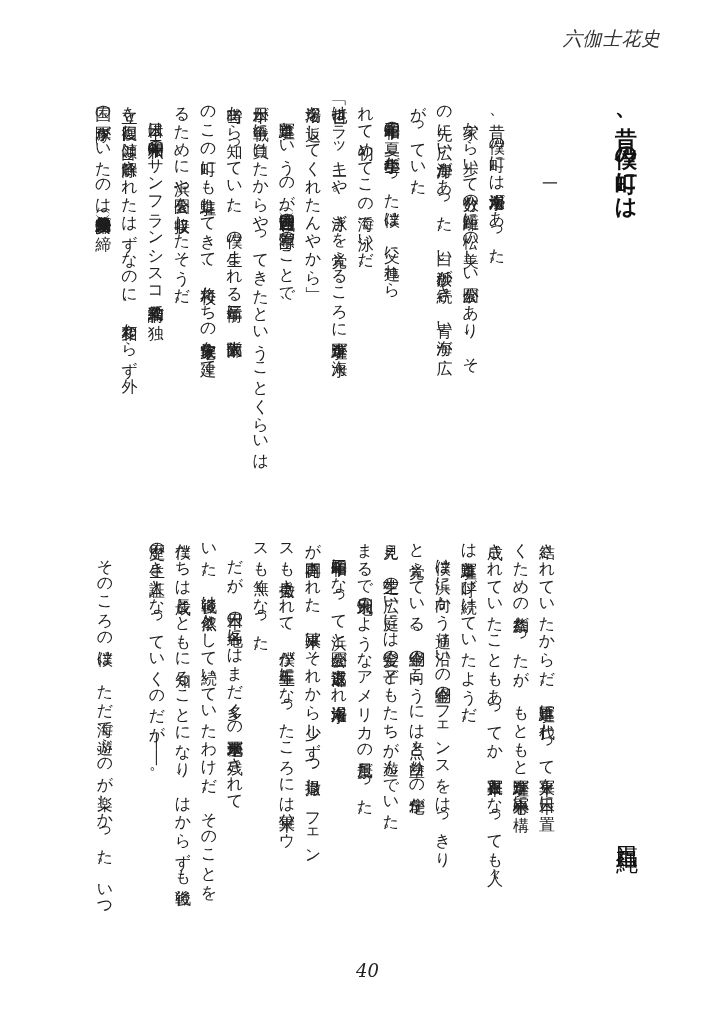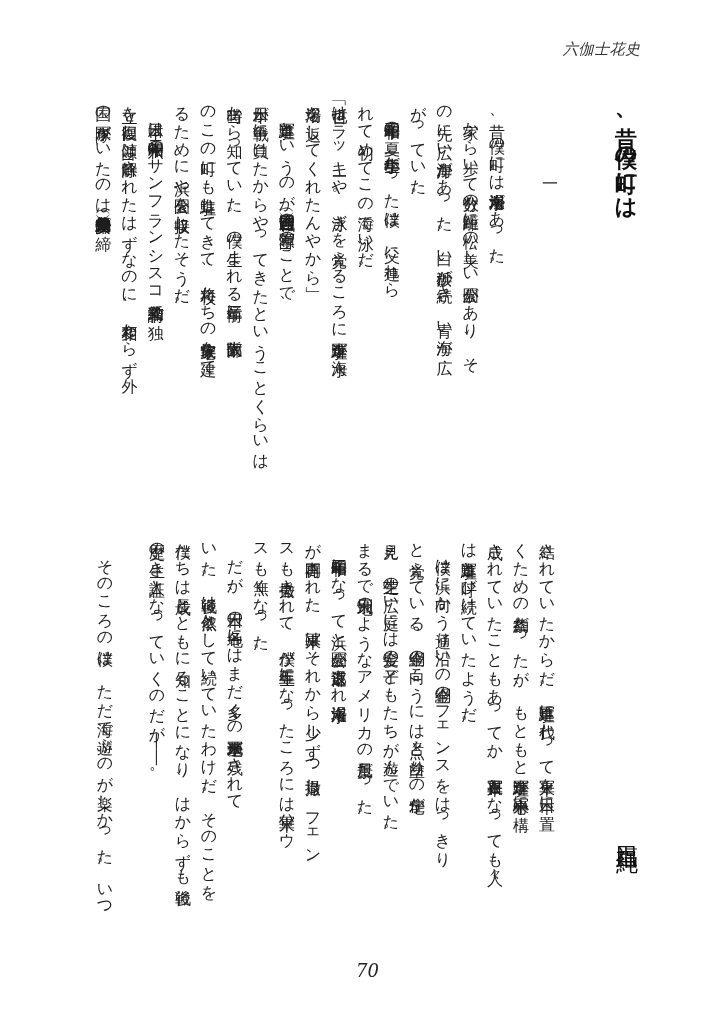--- a/index.html
+++ b/index.html
@@ -12,22 +12,22 @@
       width: 715px;
       height: 1024px;
       background: #ffffff;
       overflow: hidden;
       color: #1a1a1a;
       font-family: "DejaVu Serif", "Liberation Serif", serif;
     }
     .running-header {
       position: absolute;
       left: 563px;
-      top: 40px;
-      font-size: 15px;
+      top: 26px;
+      font-size: 19px;
       font-style: italic;
       color: #333333;
       white-space: nowrap;
       letter-spacing: 0.5px;
     }
     .vtext {
       position: absolute;
       writing-mode: vertical-rl;
       -webkit-writing-mode: vertical-rl;
       white-space: nowrap;
@@ -140,15 +140,15 @@
     <div class="col">スも撤去されて、僕が五年生になったころには米軍ハウ</div>
     <div class="col">スも無くなった。</div>
     <div class="col">　だが、日本の各地にはまだ多くの米軍基地が残されて</div>
     <div class="col">いた。戦後は依然として続いていたわけだ。そのことを</div>
     <div class="col">僕たちは成長とともに知ることになり、はからずも戦後</div>
     <div class="col">歴史の生き証人となっていくのだが――。</div>
     <div class="col"></div>
     <div class="col">　そのころの僕は、ただ海で遊ぶのが楽しかった。いつ</div>
   </div>
 
-  <div class="page-number">70</div>
+  <div class="page-number">40</div>
 
 </div>
 
 </body></html>

